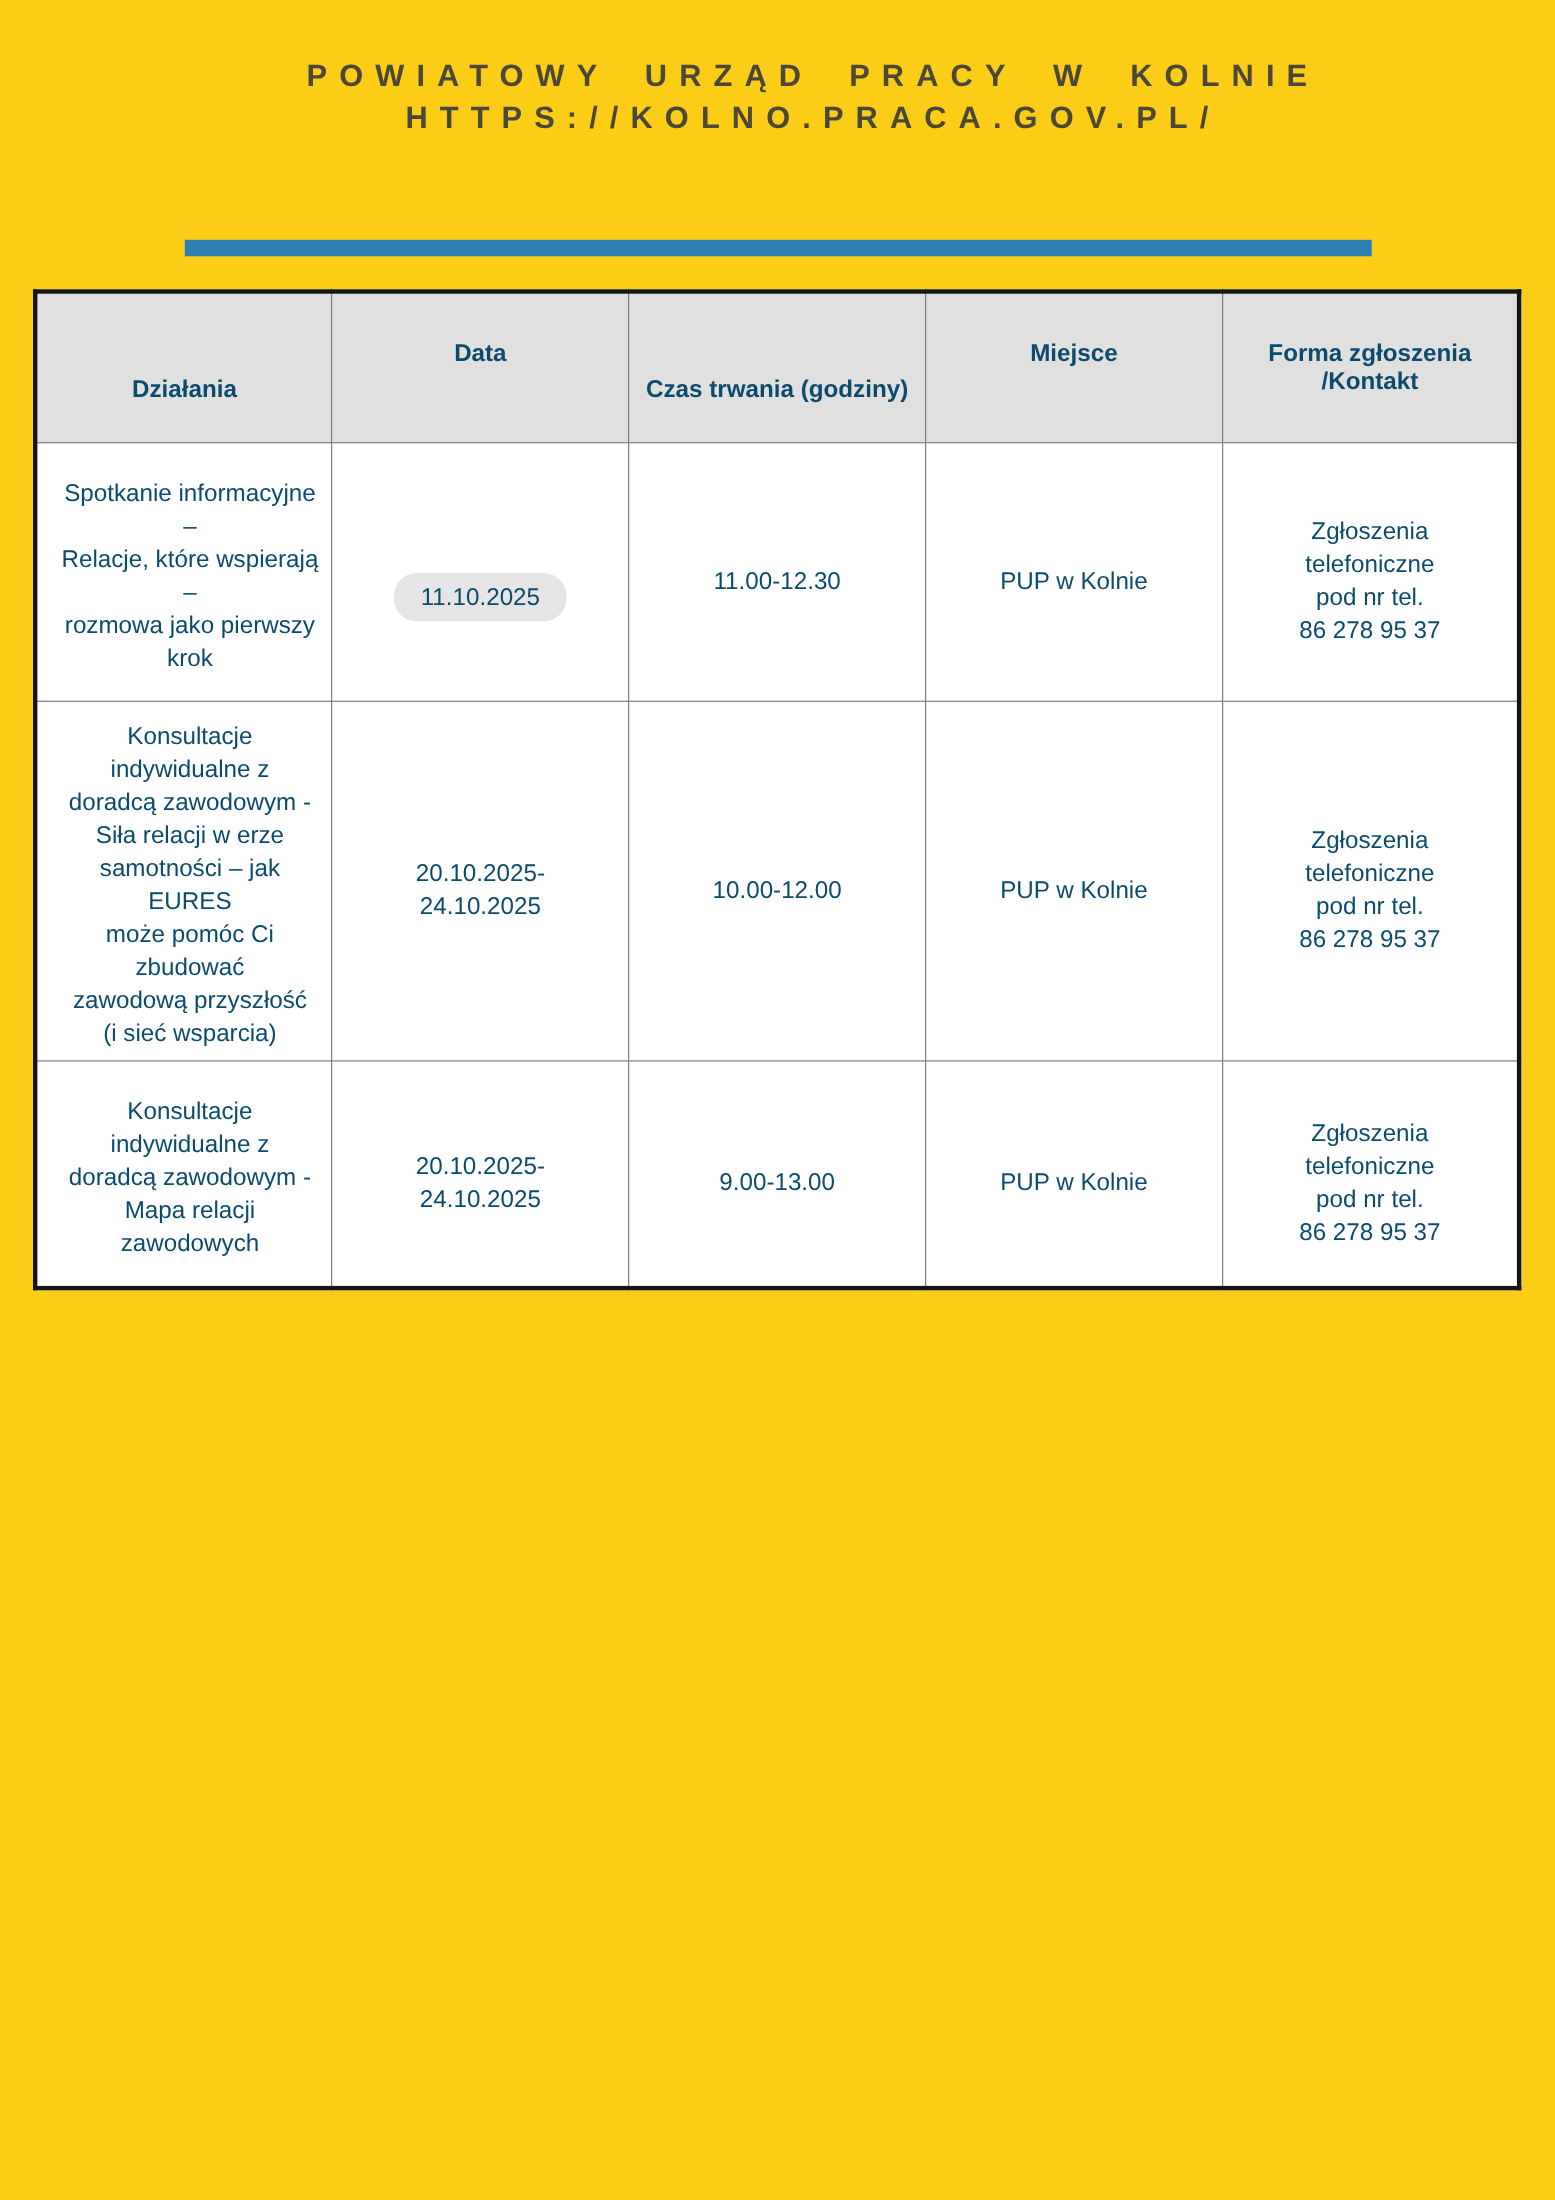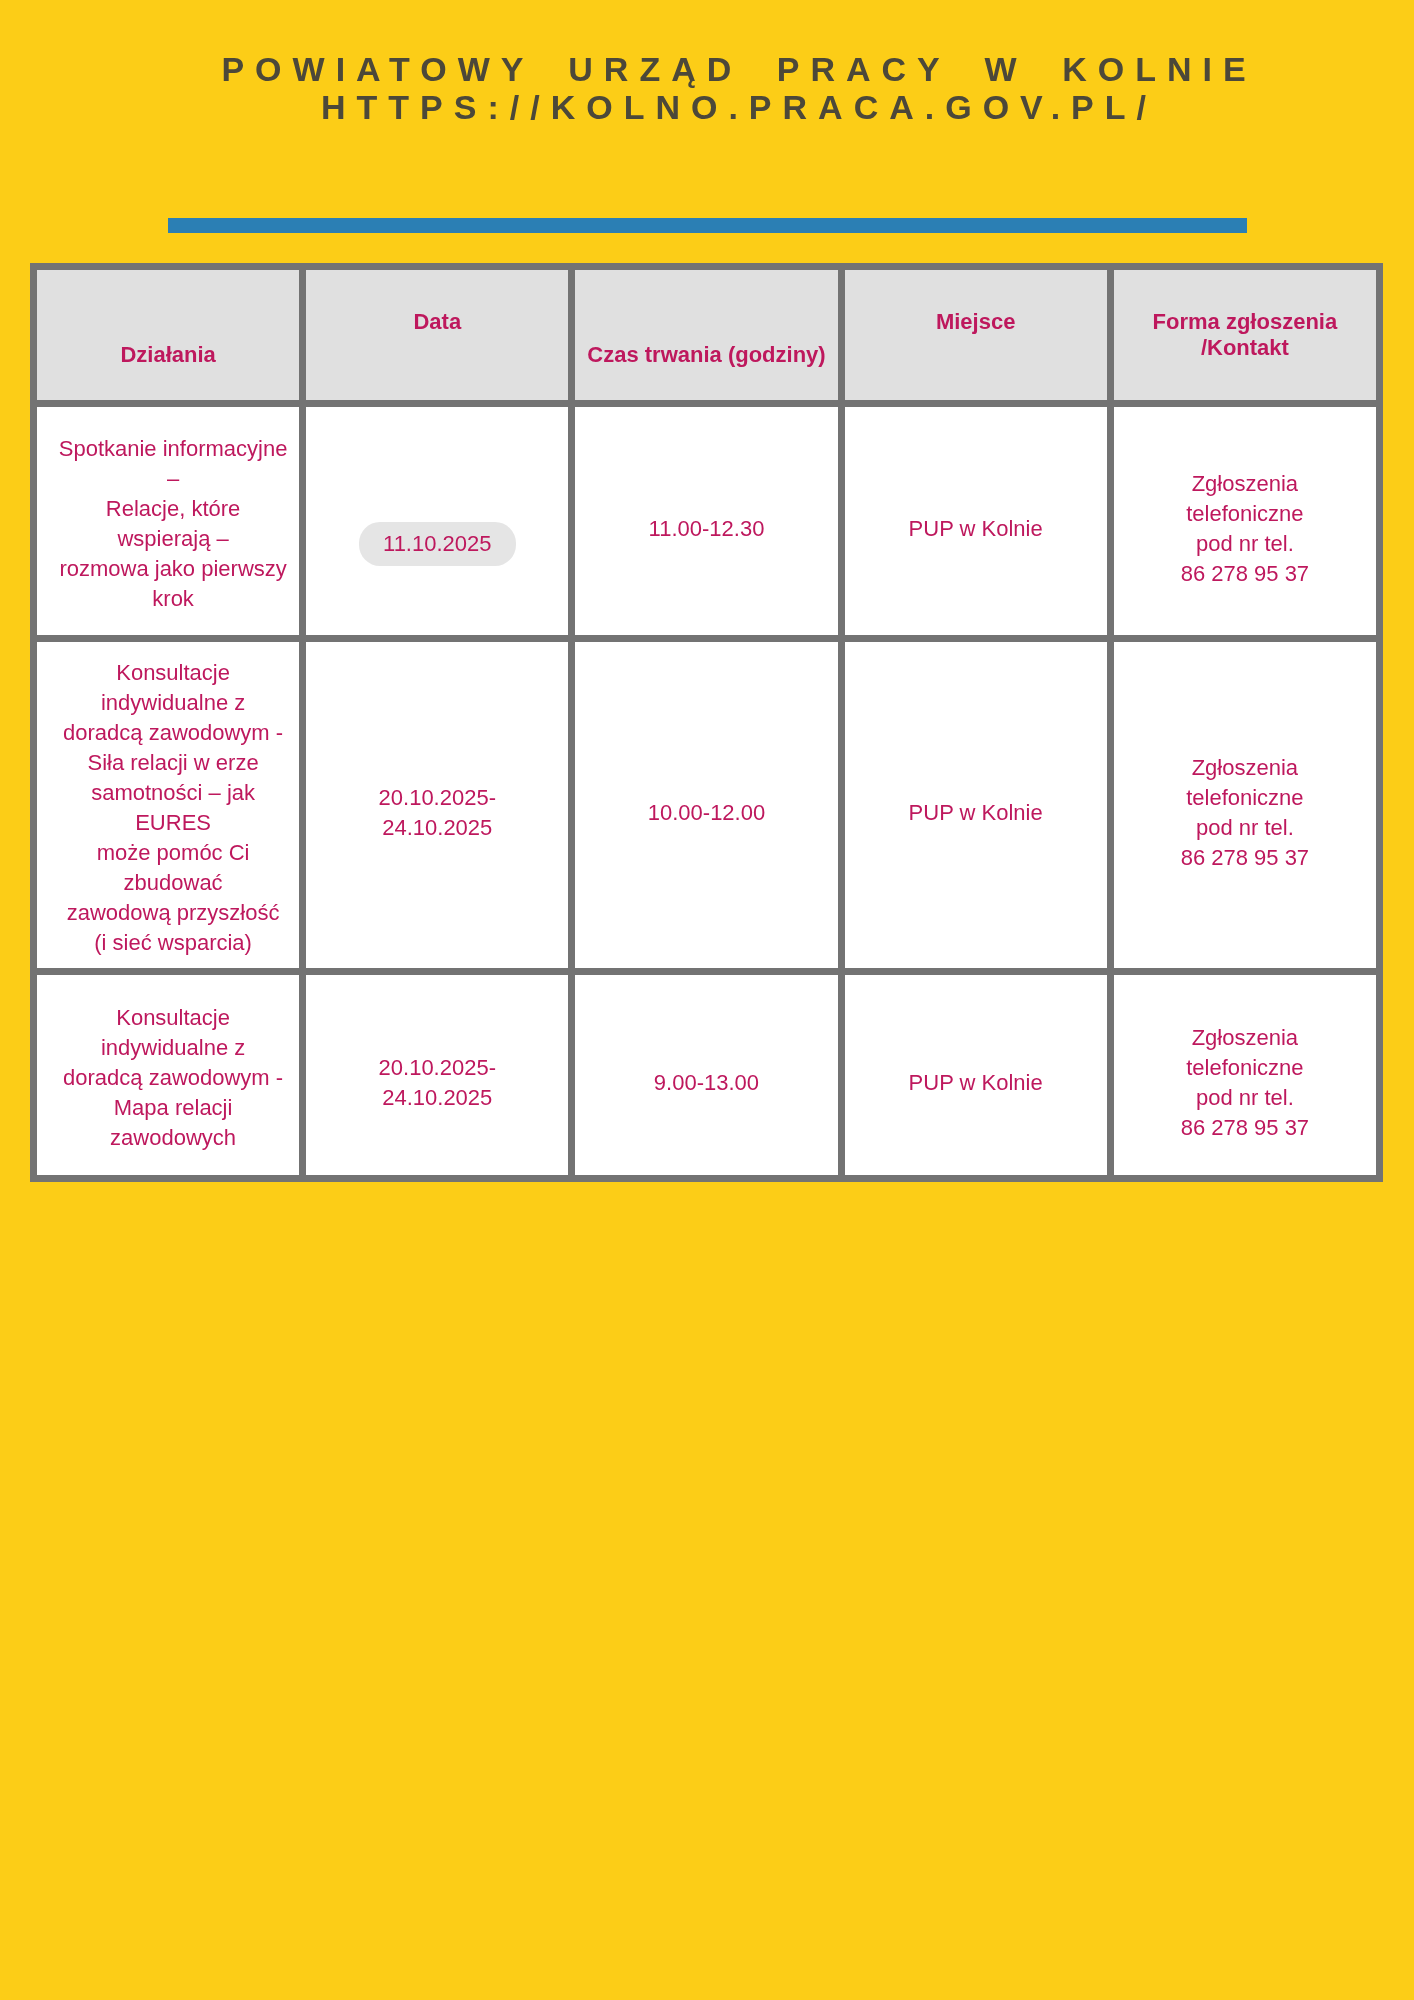--- a/index.html
+++ b/index.html
@@ -18,21 +18,21 @@
   .org-header {
     position: absolute;
     top: 50px;
     left: 0;
     width: 1414px;
     padding-left: 64px; 
     text-align: center;
     color: #4C4839;
   }
   .org-header .line {
-    font-size: 34px;
+    font-size: 28px;
     font-weight: bold;
     letter-spacing: 11px;
     word-spacing: 14px;
     line-height: 38px;
     white-space: nowrap;
   }
 
   
   .accent-bar {
     position: absolute;
@@ -48,23 +48,23 @@
     position: absolute;
     left: 30px;
     top: 263px;
     width: 1353px;
     border-collapse: collapse;
     table-layout: fixed;
     background: #FFFFFF;
     border: 4px solid #141414;
   }
   table.schedule th, table.schedule td {
-    border: 7px solid #737373;
+    border: 1px solid #737373;
     vertical-align: middle;
-    color: #be185d;
+    color: #0c4a6e;
   }
   table.schedule th {
     background: #E0E0E0;
     font-size: 22px;
     font-weight: bold;
     text-align: center;
     height: 137px;
     white-space: pre-line;
   }
   th.th-low  { padding-top: 40px; }      

